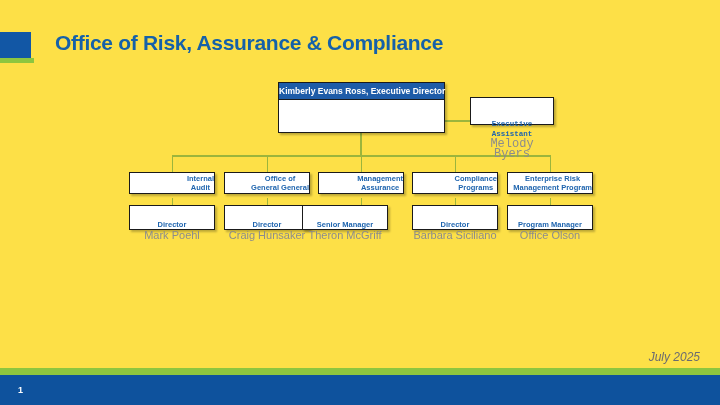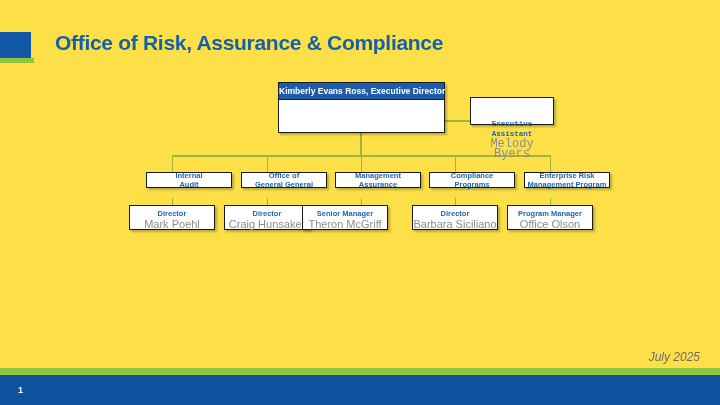--- a/index.html
+++ b/index.html
@@ -20,24 +20,24 @@
 
   .main-box { left: 278px; top: 82px; width: 167px; height: 51px; }
   .main-box .hdr { background: #1E5CA8; color: #fff; font-weight: bold; font-size: 8.5px;
                    height: 17px; line-height: 17px; border-bottom: 1.5px solid #1a1a1a; white-space: nowrap; }
   .main-box .bdy { color: #1E64AE; font-size: 7.5px; line-height: 10px; padding-top: 6px; white-space: pre-line; }
 
   .asst-box { left: 470px; top: 97px; width: 84px; height: 28px; padding-top: 21px; font-family: Liberation Mono, monospace; }
   .asst-box .role { color: #1E64AE; font-weight: bold; font-size: 7.5px; line-height: 10px; }
   .asst-box .name { color: #8C8C8C; font-size: 12px; line-height: 10px; }
 
-  .dept-box { top: 172px; width: 86px; height: 16px; display: flex; align-items: center; justify-content: center; margin-left: 17px; }
+  .dept-box { top: 172px; width: 86px; height: 22px; display: flex; align-items: center; justify-content: flex-end; }
   .dept-box .lbl { color: #1E64AE; font-weight: bold; font-size: 7.5px; line-height: 9.5px; white-space: pre-line; }
 
-  .mgr-box { top: 205px; width: 86px; height: 25px; padding-top: 3px; }
+  .mgr-box { top: 205px; width: 86px; height: 25px; padding-top: 14px; }
   .mgr-box .role { color: #1E64AE; font-weight: bold; font-size: 7.5px; line-height: 10px; }
   .mgr-box .name { color: #8C8C8C; font-size: 11px; line-height: 10px; }
 
   
   .conn { position: absolute; background: #9CB53C; }
   .c-main-down { left: 360px; top: 133px; width: 1.5px; height: 22px; }
   .c-rail      { left: 172px; top: 155px; width: 379px; height: 1.5px; }
   .c-asst      { left: 445px; top: 120px; width: 25px; height: 1.5px; }
   .c-stub      { top: 155px; width: 1.5px; height: 17px; }
   .c-mgr       { top: 198px; width: 1.5px; height: 8px; }

